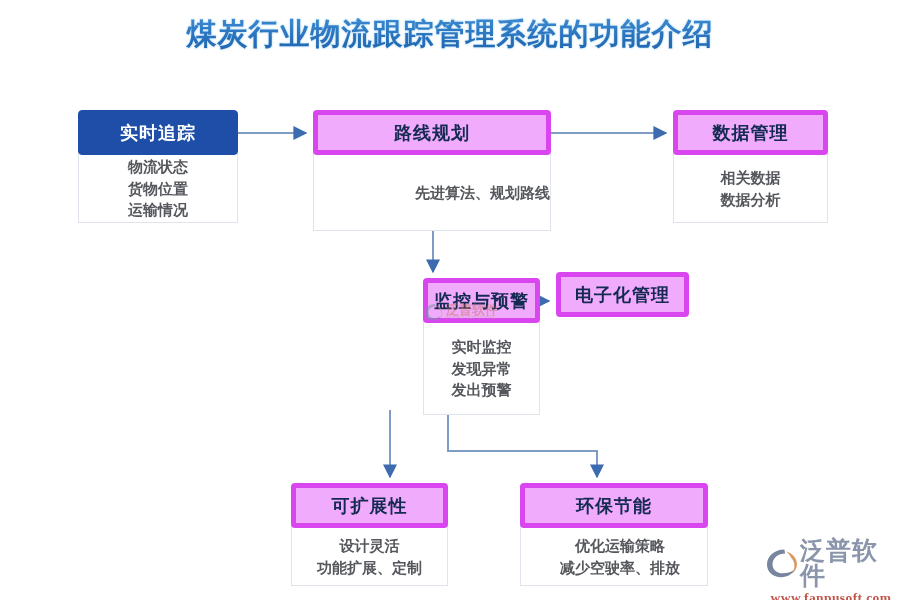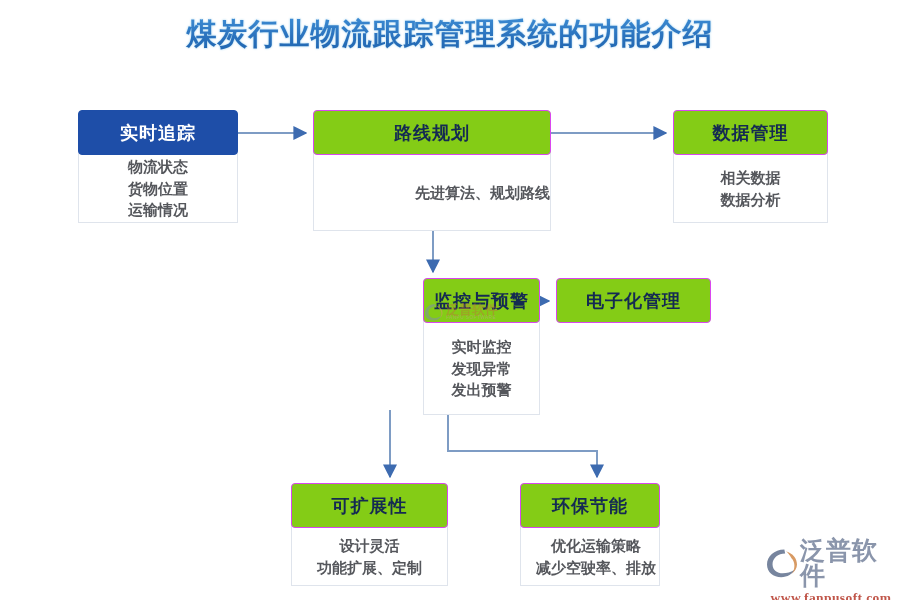--- a/index.html
+++ b/index.html
@@ -61,22 +61,22 @@
     display: flex;
     align-items: center;
     justify-content: center;
     font-size: 18px;
     font-weight: bold;
     letter-spacing: 1px;
     position: relative;
     z-index: 3;
   }
   .head-light {
-    background: #84cc16;
-    border: 1px solid #d946ef;
+    background: #f0abfc;
+    border: 5px solid #d946ef;
     color: #142a52;
   }
   .head-dark {
     background: #1e4ea8;
     border: 1px solid #1e4ea8;
     color: #ffffff;
   }
   .node-body {
     box-sizing: border-box;
     border: 1px solid #dfe4ec;
@@ -103,25 +103,25 @@
 
   
   #node-tracking   { left: 78px;  top: 110px; width: 160px; }
   #node-tracking   .node-body { height: 72px; }
   #node-route      { left: 313px; top: 110px; width: 238px; }
   #node-route      .node-body { height: 80px; align-items: flex-end; }
   #node-data       { left: 673px; top: 110px; width: 155px; }
   #node-data       .node-body { height: 72px; }
   #node-monitor    { left: 375px; top: 278px; width: 117px; margin-left: 48px; }
   #node-monitor    .node-body { height: 96px; }
-  #node-edoc       { left: 556px; top: 278px; width: 155px; }
+  #node-edoc       { left: 556px; top: 272px; width: 133px; }
   #node-edoc       .node-body { height: 96px; }
   #node-scalable   { left: 291px; top: 483px; width: 157px; }
   #node-scalable   .node-body { height: 62px; }
-  #node-green      { left: 520px; top: 483px; width: 140px; }
+  #node-green      { left: 520px; top: 483px; width: 188px; }
   #node-green      .node-body { height: 62px; padding-left: 12px; }
 
   
   #center-watermark {
     position: absolute;
     left: 424px;
     top: 298px;
     width: 86px;
     height: 28px;
     opacity: 0.55;

